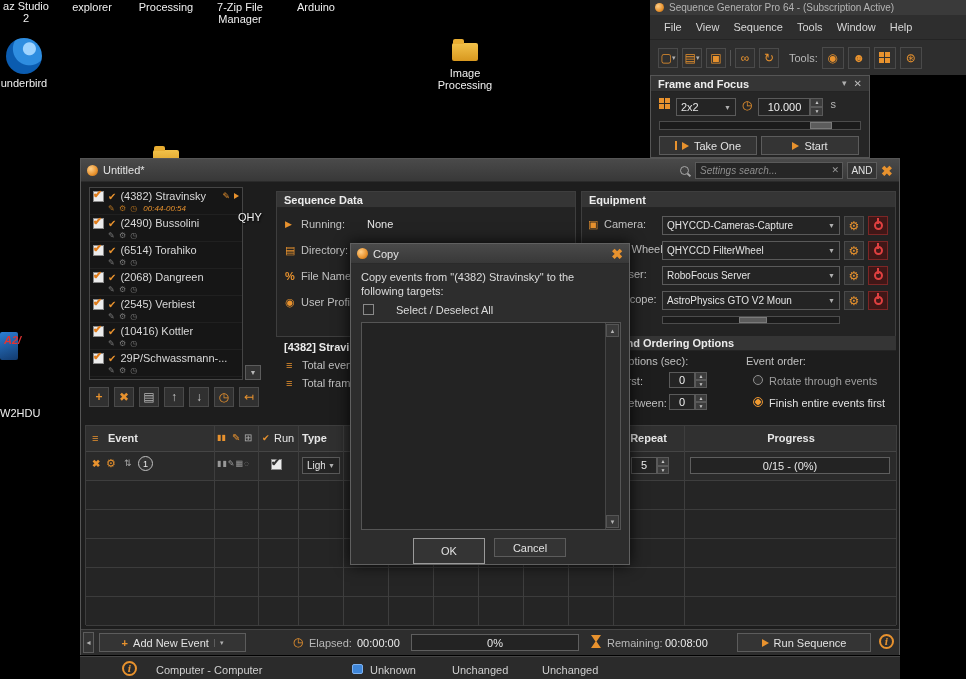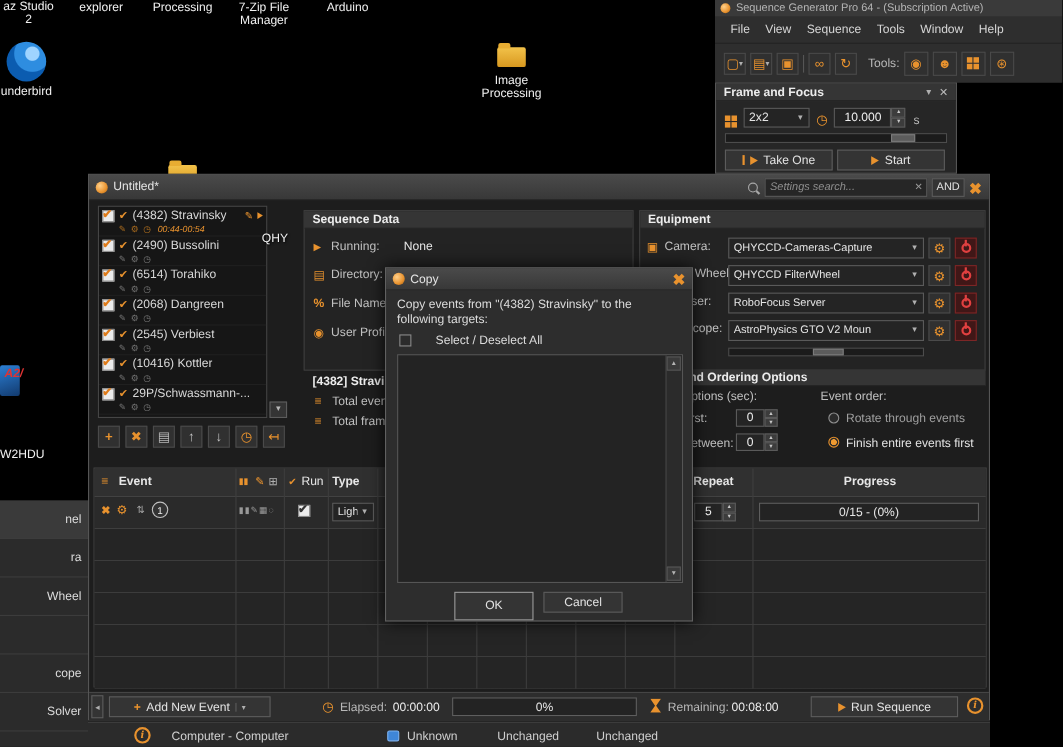--- a/index.html
+++ b/index.html
@@ -77,40 +77,20 @@
   <div class="abs folder" style="left:452px;top:43px"></div>
   <div class="abs dlabel" style="left:430px;top:67px;width:70px">Image Processing</div>
   <div class="abs tbird" style="left:6px;top:38px"></div>
   <div class="abs dlabel" style="left:0;top:77px;width:48px;text-align:center">underbird</div>
   <div class="abs folder" style="left:153px;top:132px"></div>
   <div class="abs appicon" style="left:0;top:332px"></div>
   <div class="abs" style="left:4px;top:334px;color:#e03434;font-weight:bold;font-style:italic">A2/</div>
   <div class="abs dlabel" style="left:0;top:407px;width:50px;text-align:left">W2HDU</div>
   <div class="abs dlabel" style="left:238px;top:211px;width:36px;text-align:left;z-index:6">QHY</div>
 
-  <div class="abs" style="left:0;top:455px;width:80px;height:224px;background:#2b2b2b;z-index:1">
-    <div class="pnlrow" style="background:#3a3a3a">
-        <span>nel</span>
-      </div>
-    <div class="pnlrow">
-        <span>ra</span>
-      </div>
-    <div class="pnlrow">
-        <span>Wheel</span>
-      </div>
-    <div class="pnlrow">
-        <span></span>
-      </div>
-    <div class="pnlrow">
-        <span>cope</span>
-      </div>
-    <div class="pnlrow">
-        <span>Solver</span>
-      </div>
-  </div>
 
   <div class="abs" style="left:80px;top:656px;width:820px;height:23px;background:#2b2b2b;border-top:1px solid #454545;z-index:1">
     <div class="abs infoi" style="left:42px;top:4px">i</div>
     <span class="abs" style="left:76px;top:7px;color:#cfcfcf">Computer - Computer</span>
     <span class="abs" style="left:272px;top:7px;width:11px;height:10px;background:#3f86d8;border:1px solid #7db1ef;border-radius:2px"></span>
     <span class="abs" style="left:290px;top:7px;color:#cfcfcf">Unknown</span>
     <span class="abs" style="left:372px;top:7px;color:#cfcfcf">Unchanged</span>
     <span class="abs" style="left:462px;top:7px;color:#cfcfcf">Unchanged</span>
   </div>
 
@@ -150,21 +130,21 @@
   </div>
 
   <div class="abs win" style="left:650px;top:75px;width:220px;height:83px;z-index:3">
     <div class="hdr" style="height:16px;font-size:11px">
       <span>Frame and Focus</span>
       <span style="margin-left:auto;display:flex;gap:7px;font-weight:normal;color:#bbb">
         <span class="caret" style="font-size:9px">▾</span>
         <span style="font-size:10px">✕</span>
       </span>
     </div>
-    <div style="position:absolute;left:8px;top:22px;display:flex;align-items:flex-end;gap:6px">
+    <div style="position:absolute;left:8px;top:22px;display:flex;align-items:flex-start;gap:6px">
       <span class="gridicon">
           <i></i>
           <i></i>
           <i></i>
           <i></i>
         </span>
       <span class="dd" style="width:60px;height:18px">
           <span class="val">2x2</span>
           <span class="caret">▼</span>
         </span>

